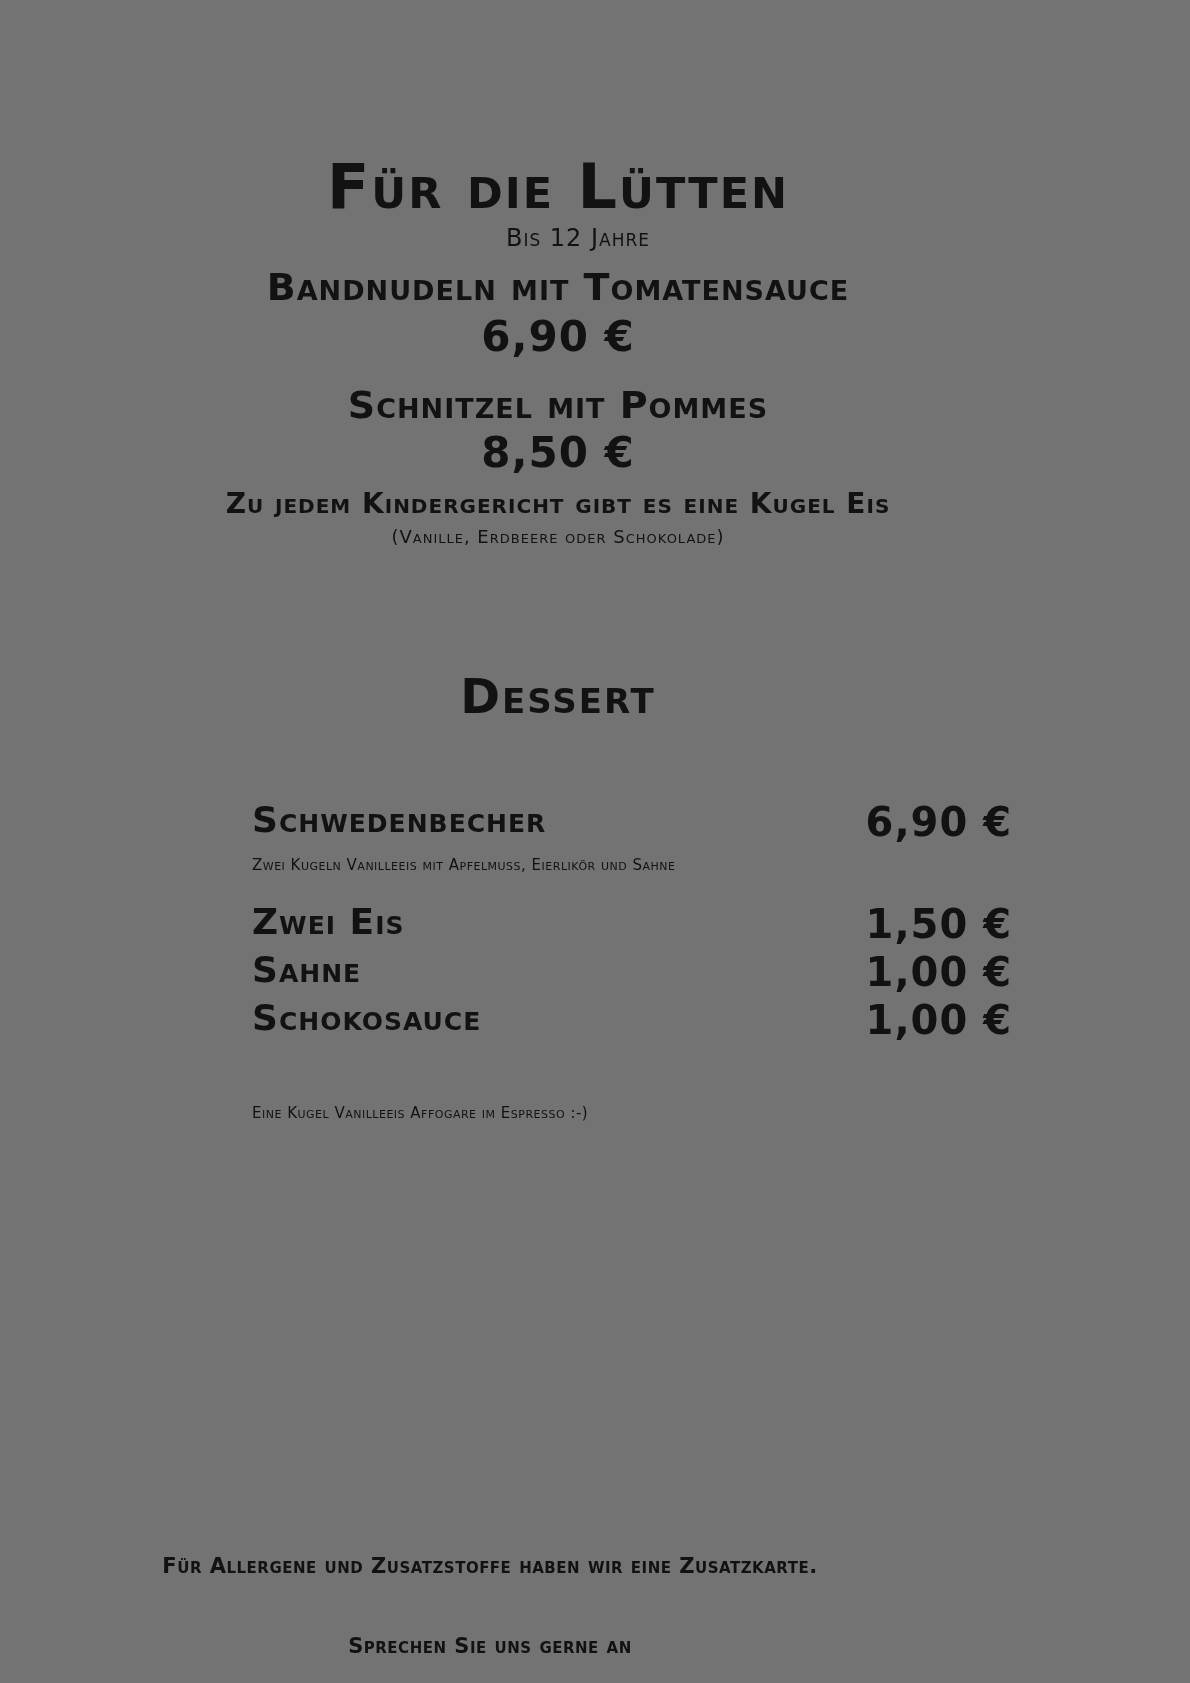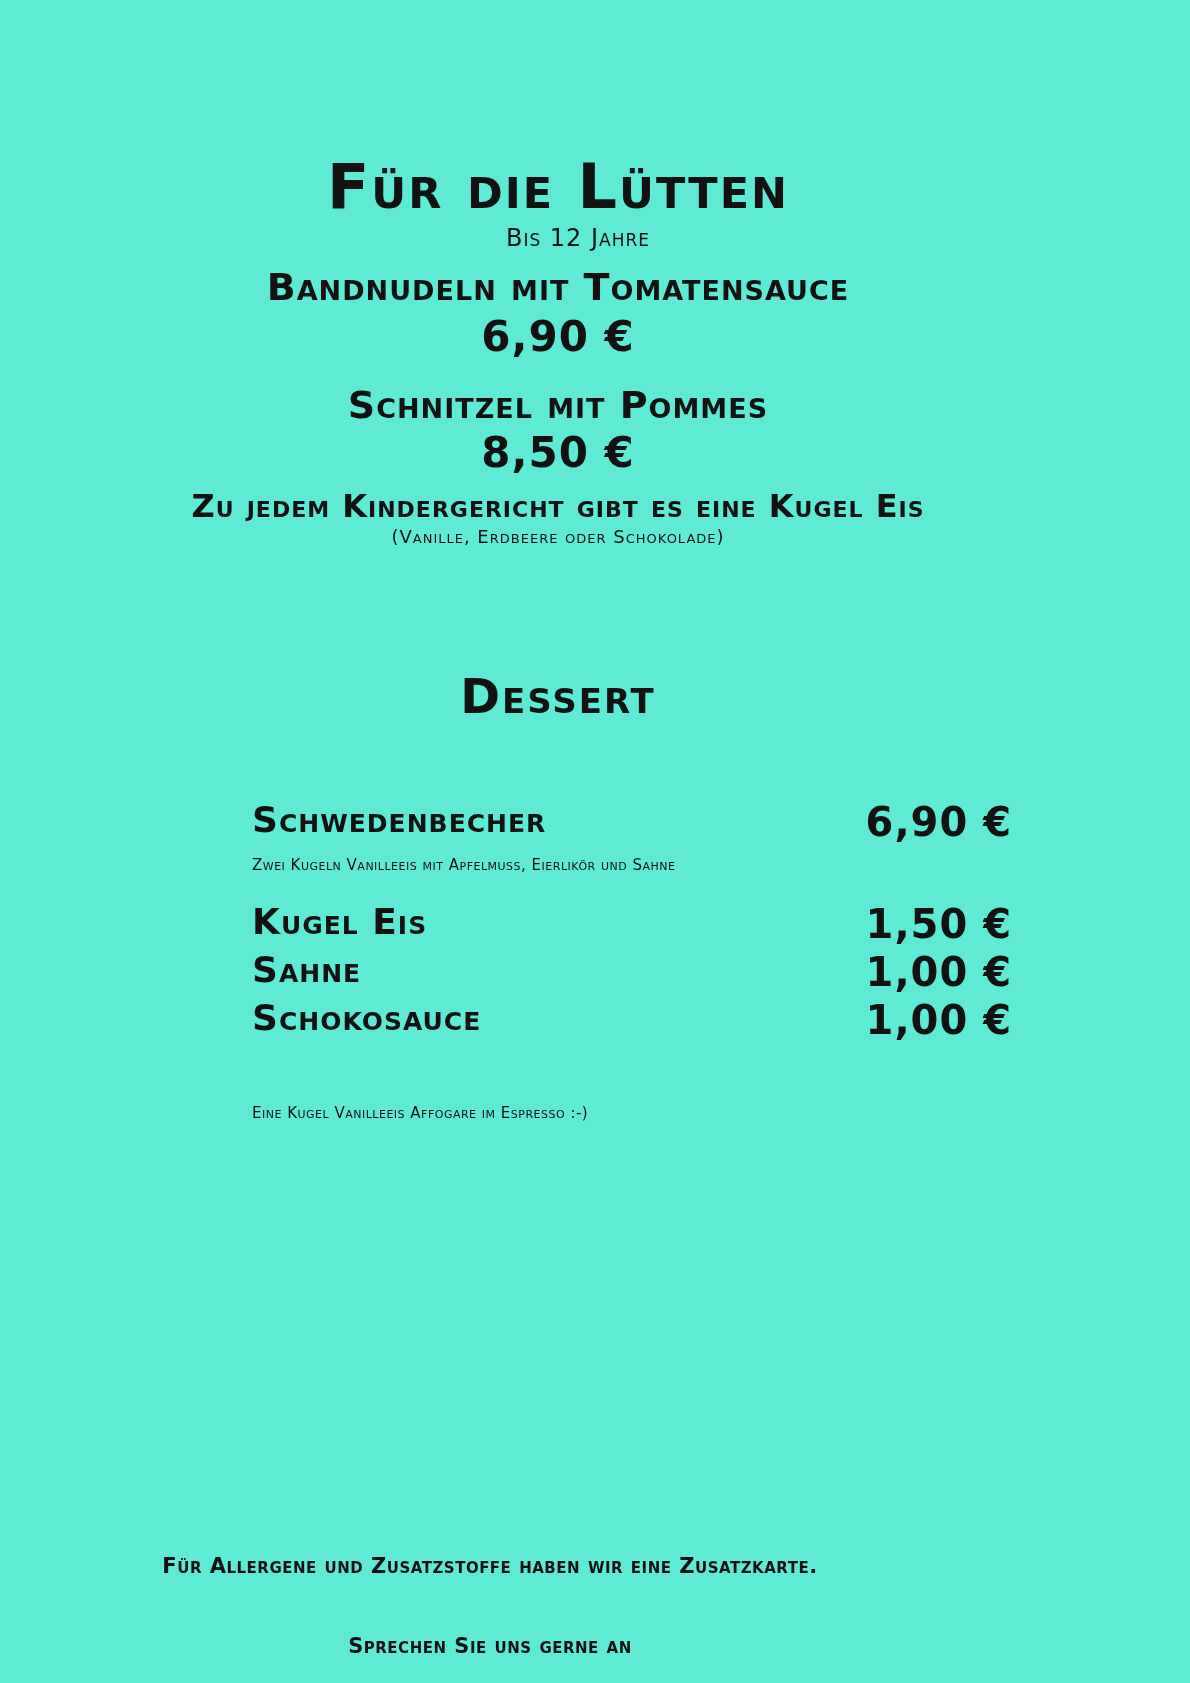--- a/index.html
+++ b/index.html
@@ -4,21 +4,21 @@
 <style>
   html, body {
     margin: 0;
     padding: 0;
     background: #ffffff;
   }
   .page {
     position: relative;
     width: 1190px;
     height: 1683px;
-    background: #5eead4;
+    background: #737373;
     color: #121212;
     font-family: "DejaVu Sans", sans-serif;
     font-variant: small-caps;
     overflow: hidden;
   }
   .center-block {
     position: absolute;
     left: 0;
     width: 1116px;
     text-align: center;
@@ -46,21 +46,21 @@
   }
   .kid-price-1 { top: 316px; }
   .kid-price-2 { top: 432px; }
   .kid-price {
     font-size: 42px;
     font-weight: bold;
     letter-spacing: 1px;
   }
   .ice-note {
     top: 490px;
-    font-size: 32px;
+    font-size: 28px;
     font-weight: bold;
     letter-spacing: 1px;
   }
   .ice-flavors {
     top: 528px;
     font-size: 18px;
     letter-spacing: 1px;
   }
   .dessert-heading {
     top: 672px;
@@ -138,21 +138,21 @@
 
   <div class="center-block dessert-heading">Dessert</div>
 
   <div class="dessert-row row-1">
     <span class="item-name">Schwedenbecher</span>
     <span class="item-price">6,90 €</span>
   </div>
   <div class="item-desc desc-1">Zwei Kugeln Vanilleeis mit Apfelmuss, Eierlikör und Sahne</div>
 
   <div class="dessert-row row-2">
-    <span class="item-name">Kugel Eis</span>
+    <span class="item-name">Zwei Eis</span>
     <span class="item-price">1,50 €</span>
   </div>
 
   <div class="dessert-row row-3">
     <span class="item-name">Sahne</span>
     <span class="item-price">1,00 €</span>
   </div>
 
   <div class="dessert-row row-4">
     <span class="item-name">Schokosauce</span>

